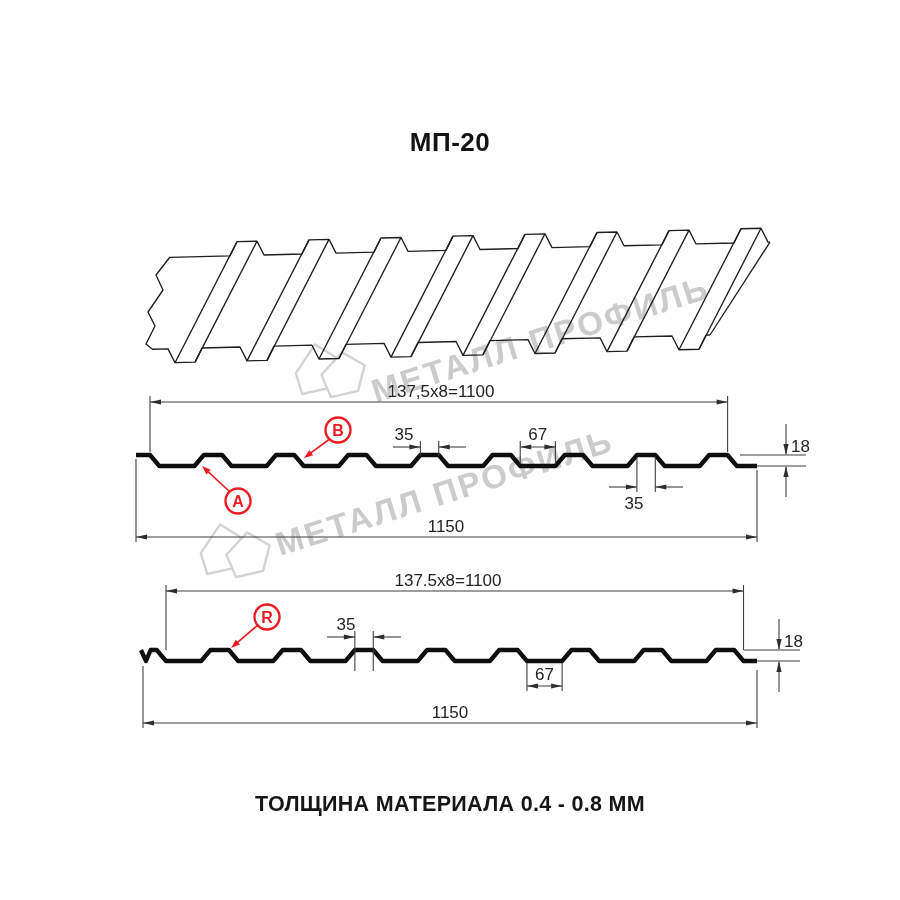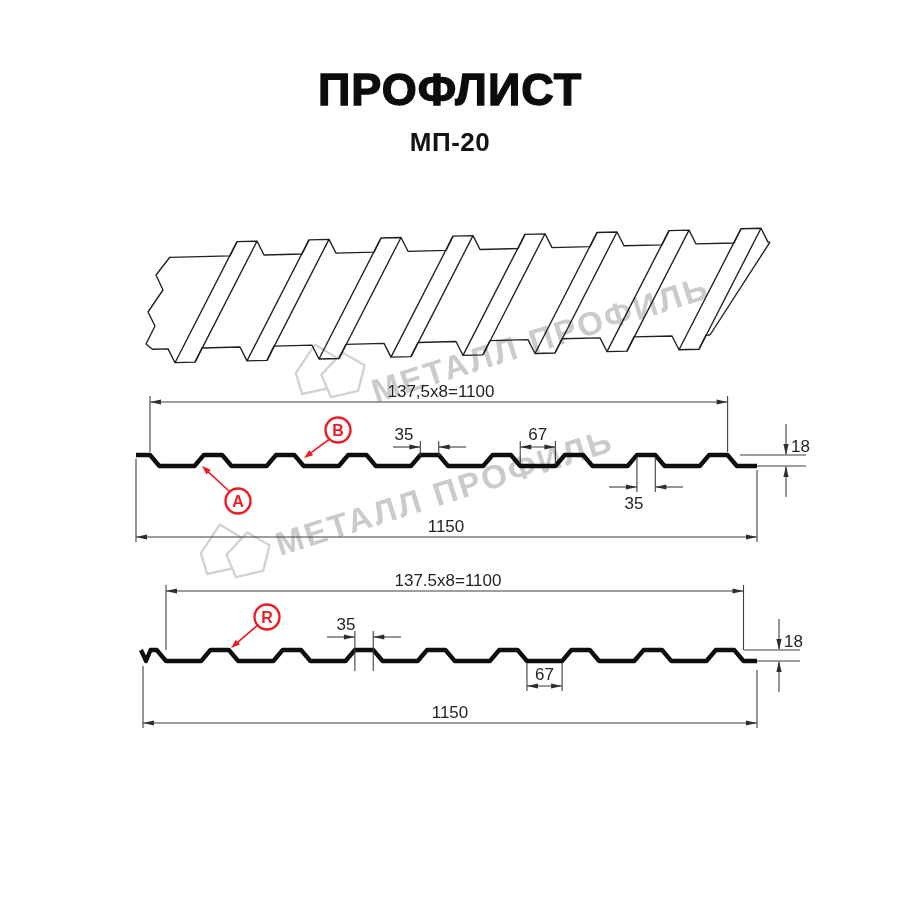--- a/index.html
+++ b/index.html
@@ -23,21 +23,20 @@
   .g3d{stroke:#1f1f1f;stroke-width:1.35;fill:none;stroke-linejoin:round;}
   .ah{fill:#2e2e2e;stroke:none;}
   .red-ln{stroke:#ed1c24;stroke-width:1.6;}
   .red-c{fill:none;stroke:#ed1c24;stroke-width:2.4;}
   .red-ah{fill:#ed1c24;stroke:none;}
 </style>
 </head>
 <body>
 
 <div class="page">
-  <div class="title">ПРОФЛИСТ</div>
   <div class="subtitle">МП-20</div>
 
   <svg class="scene" viewBox="0 0 900 900">
 
     <g id="wm-layer">
       <g transform="translate(291,338) scale(0.8)">
         <path class="wm-shape" d="M6,44 L30,8 L56,24 L50,62 L14,70 Z"></path>
         <path class="wm-shape" d="M38,46 L64,18 L92,34 L84,66 L50,74 Z"></path>
       </g>
       <text class="wm" transform="translate(376,403) rotate(-17.5)">МЕТАЛЛ ПРОФИЛЬ</text>
@@ -155,13 +154,14 @@
     <text class="lbl" x="338" y="436" text-anchor="middle">B</text>
 
     <text class="dim" x="448" y="586" text-anchor="middle">137.5x8=1100</text>
     <text class="dim" x="346" y="630" text-anchor="middle">35</text>
     <text class="dim" x="544.5" y="680" text-anchor="middle">67</text>
     <text class="dim" x="784" y="647">18</text>
     <text class="dim" x="450" y="718" text-anchor="middle">1150</text>
     <text class="lbl" x="267" y="623" text-anchor="middle">R</text>
   </svg>
 
+  <div class="footer">ТОЛЩИНА МАТЕРИАЛА 0.4 - 0.8 ММ</div>
 </div>
 
 </body></html>

